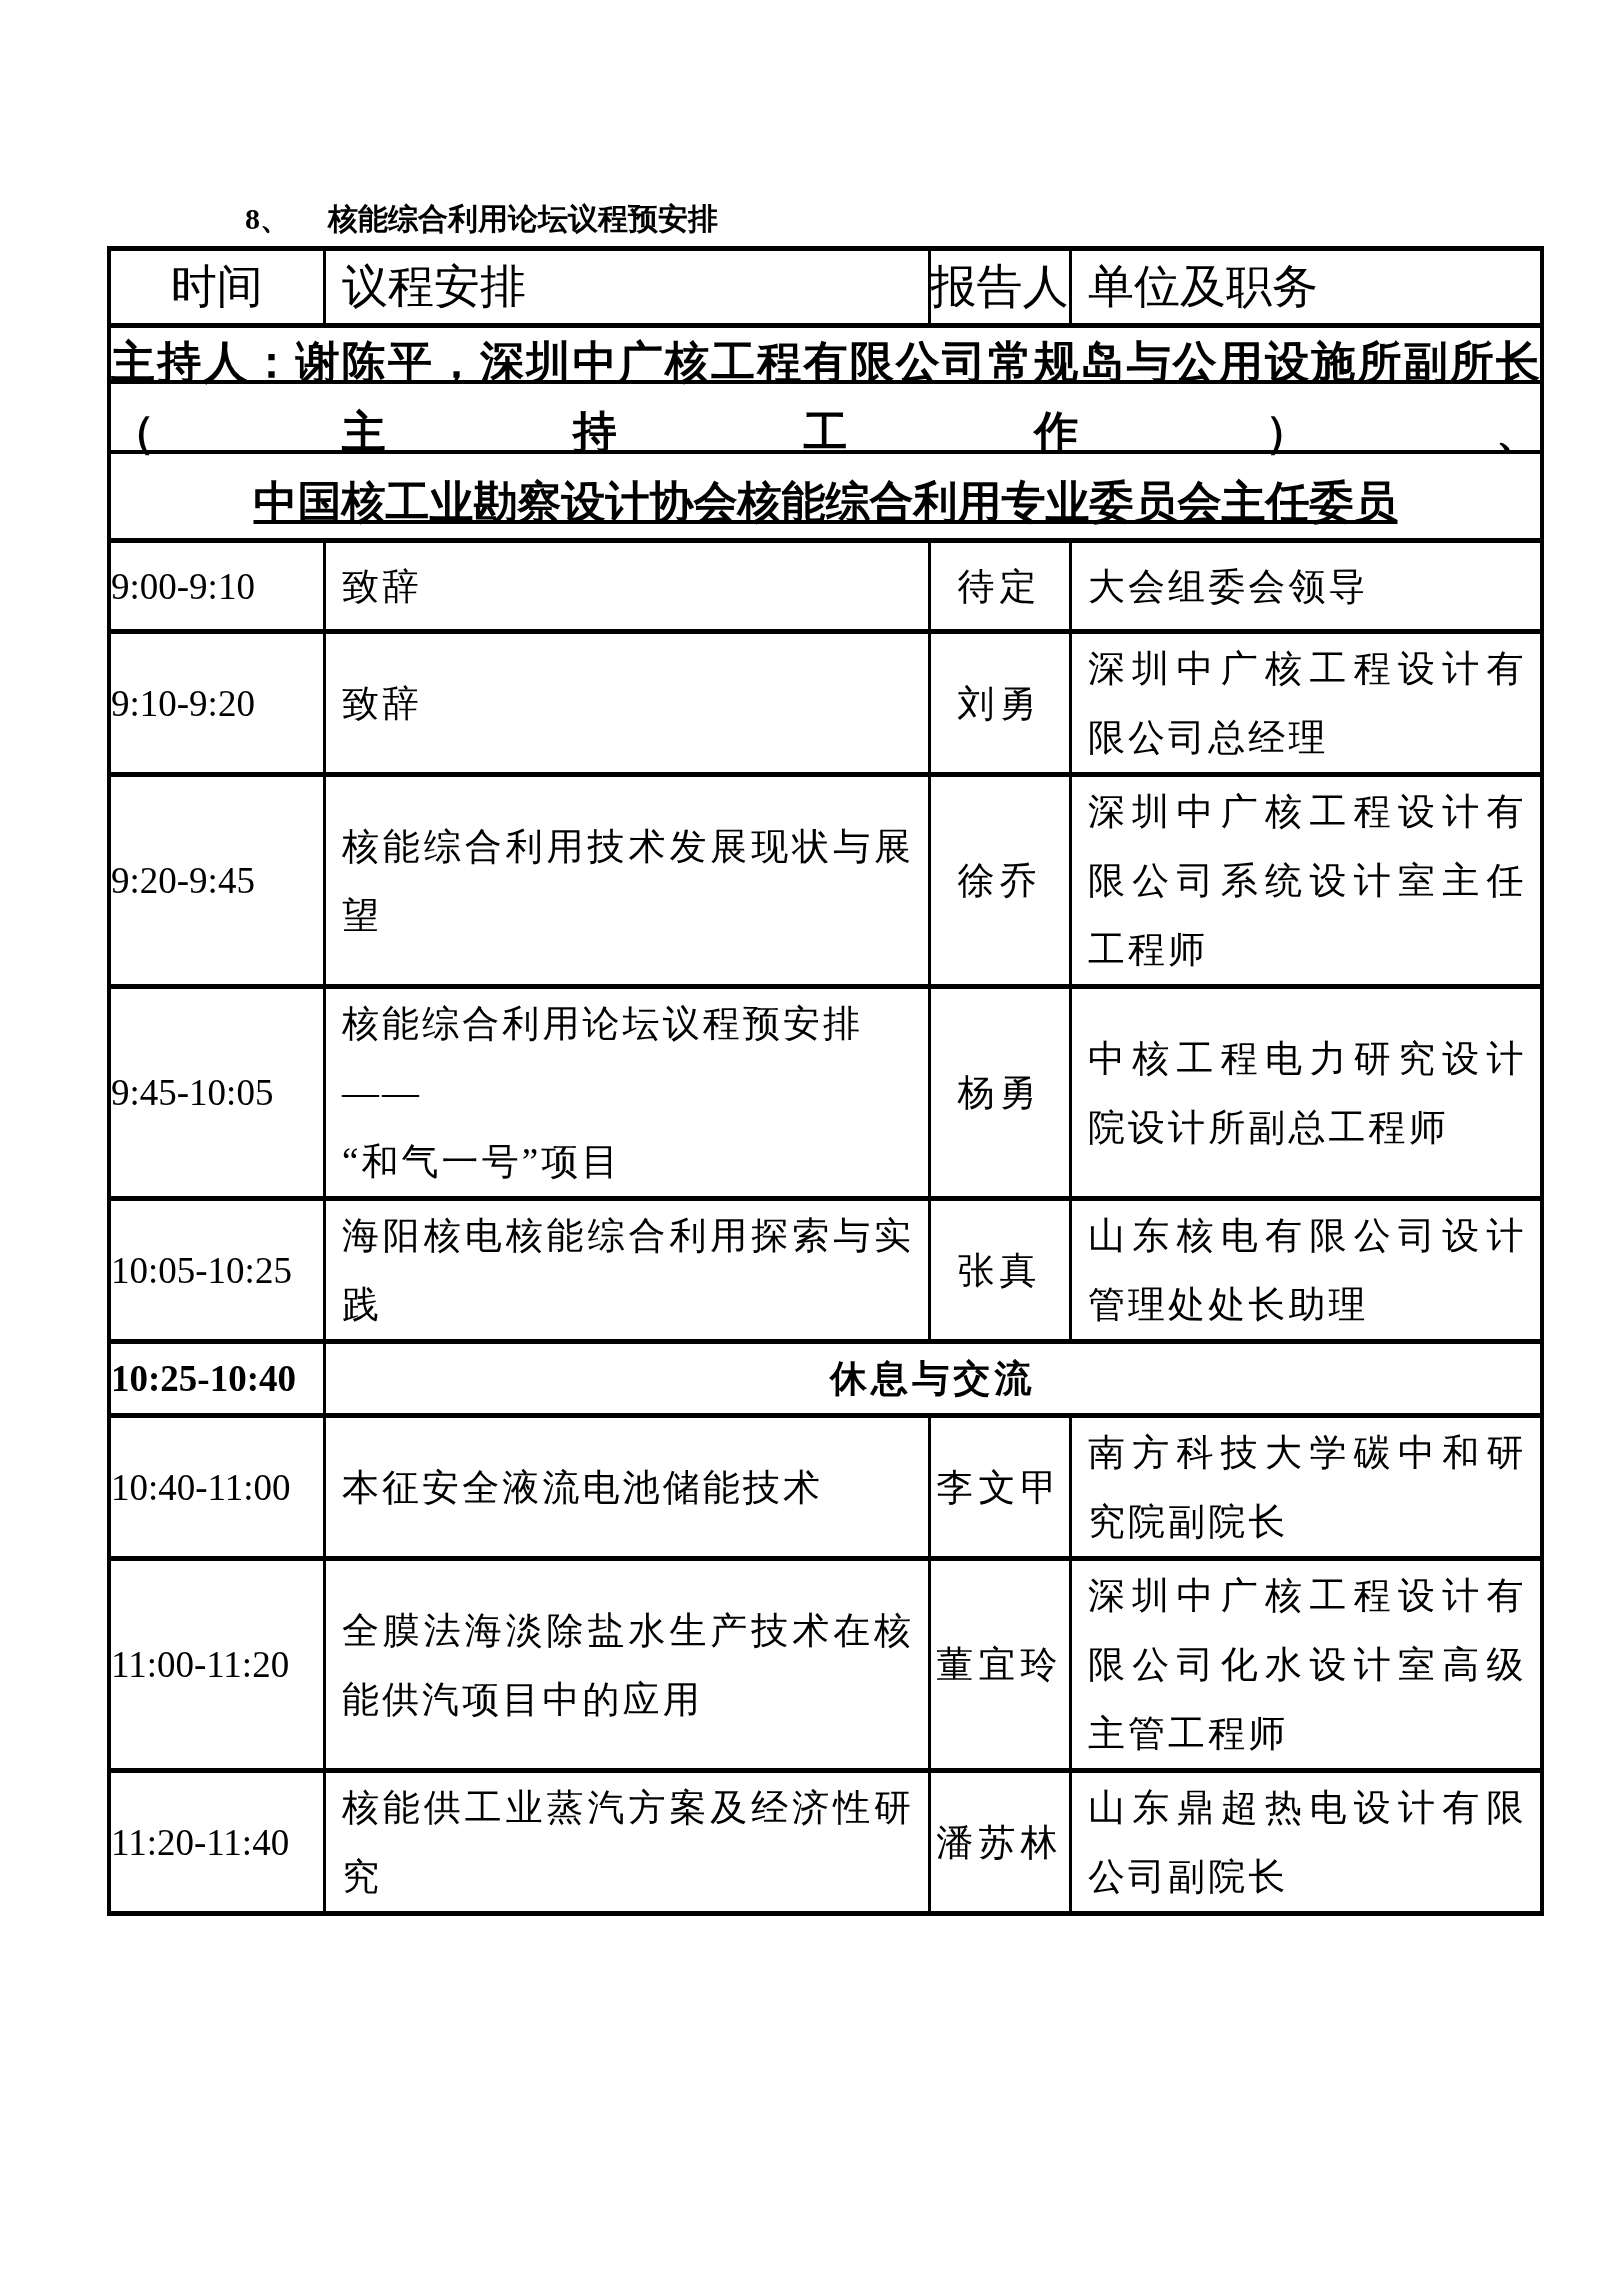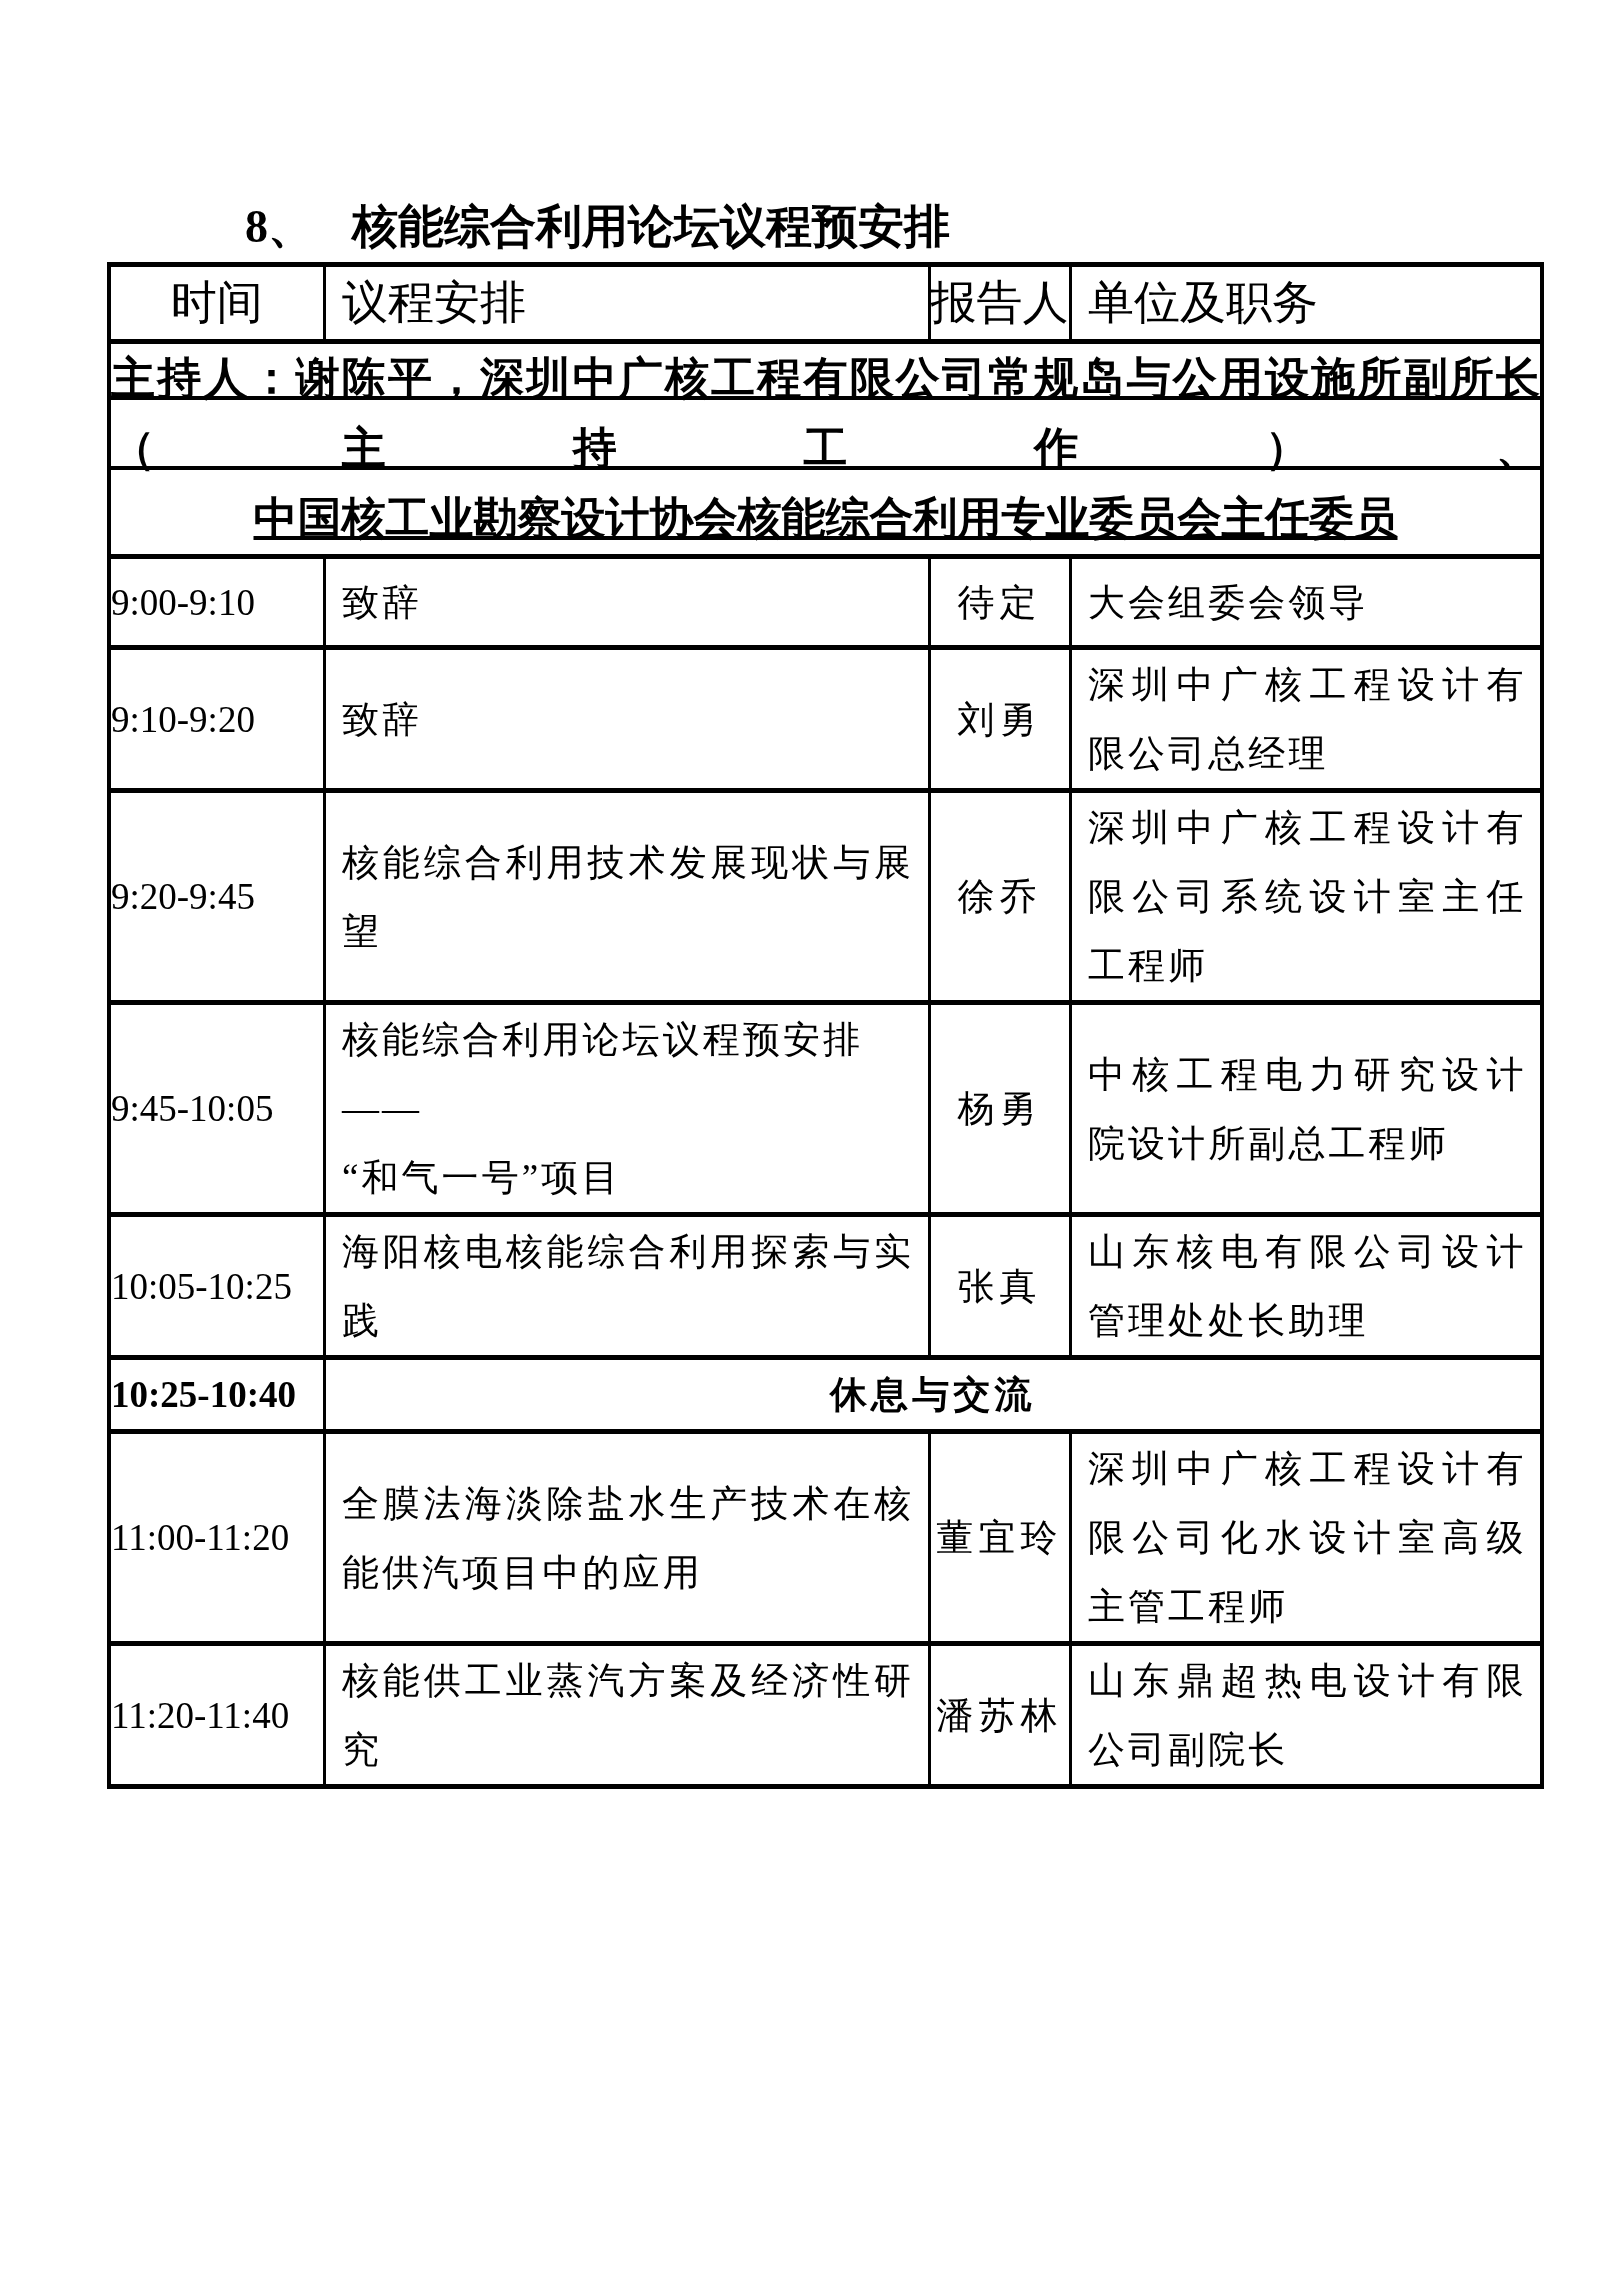--- a/index.html
+++ b/index.html
@@ -10,21 +10,21 @@
   body {
     width: 1623px;
     height: 2295px;
     position: relative;
     font-family: "Liberation Serif", "DejaVu Serif", serif;
     color: #000000;
     overflow: hidden;
   }
   .doc-title {
     margin: 204px 0 0 245px;
-    font-size: 46px;
+    font-size: 30px;
     line-height: 1.0;
     font-weight: bold;
     white-space: nowrap;
   }
   .doc-title .num {
     margin-right: 38px;
   }
   table.agenda {
     margin: 12.3px 0 0 107px;
     width: 1433px;
@@ -187,20 +187,31 @@
         <div class="jl">山东核电有限公司设计</div>
         <div class="ll">管理处处长助理</div>
       </td>
     </tr>
 
     <tr class="body-row" style="height:71px">
       <td class="time bold">10:25-10:40</td>
       <td class="c bold break-cell" colspan="3">休息与交流</td>
     </tr>
 
+    <tr class="body-row" style="height:138px">
+      <td class="time">10:40-11:00</td>
+      <td class="pad">
+        <div class="ll">本征安全液流电池储能技术</div>
+      </td>
+      <td class="speaker">李文甲</td>
+      <td class="pad">
+        <div class="jl">南方科技大学碳中和研</div>
+        <div class="ll">究院副院长</div>
+      </td>
+    </tr>
 
     <tr class="body-row" style="height:205px">
       <td class="time">11:00-11:20</td>
       <td class="pad">
         <div class="jl">全膜法海淡除盐水生产技术在核</div>
         <div class="ll">能供汽项目中的应用</div>
       </td>
       <td class="speaker">董宜玲</td>
       <td class="pad">
         <div class="jl">深圳中广核工程设计有</div>

